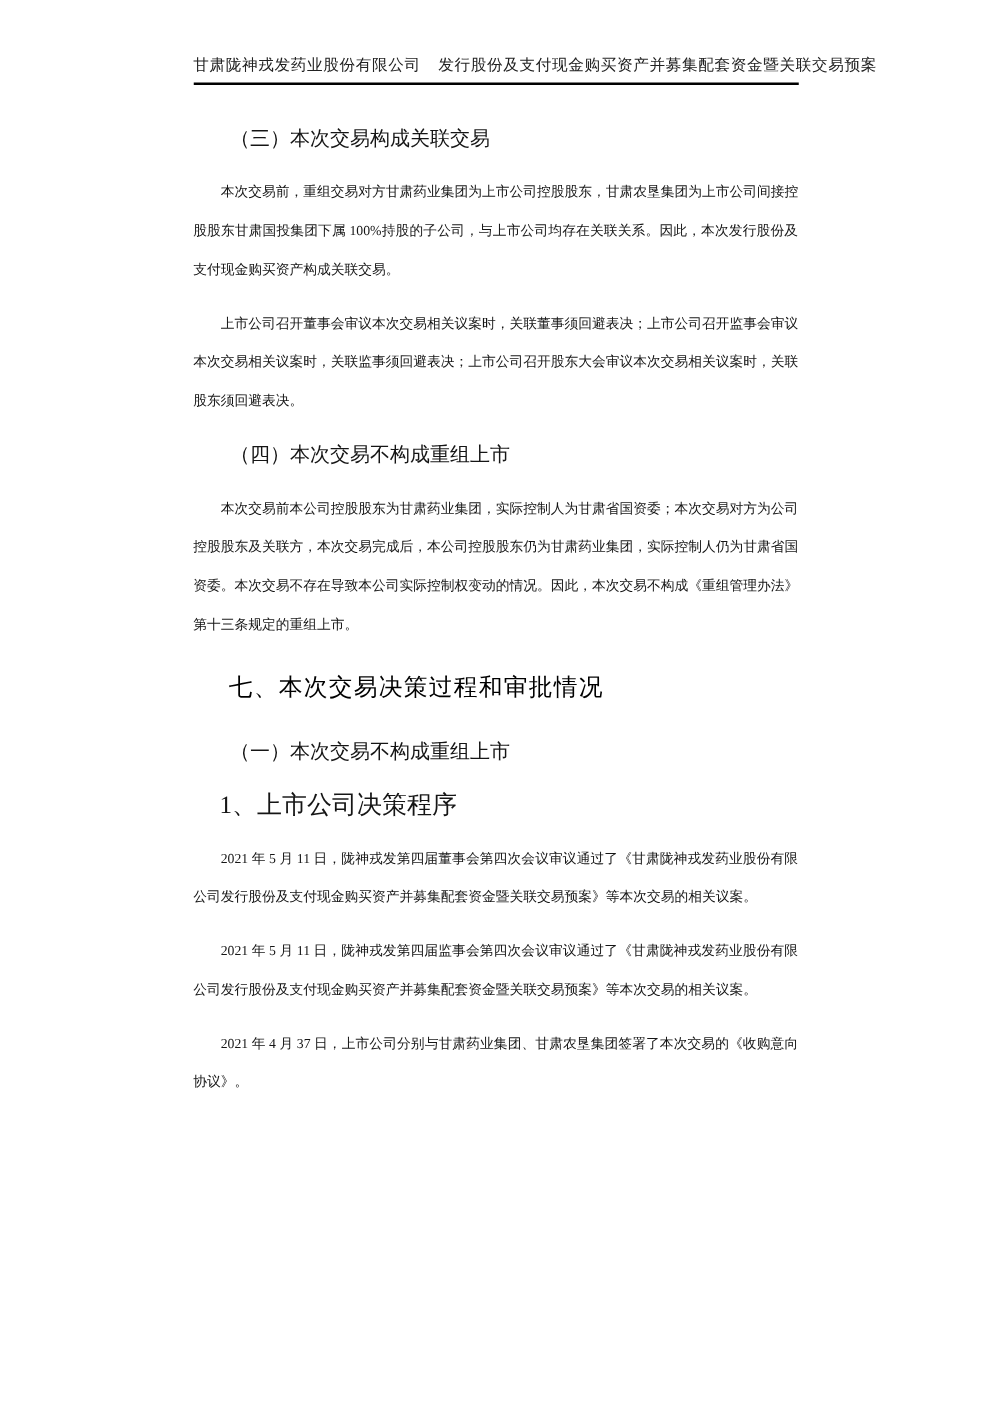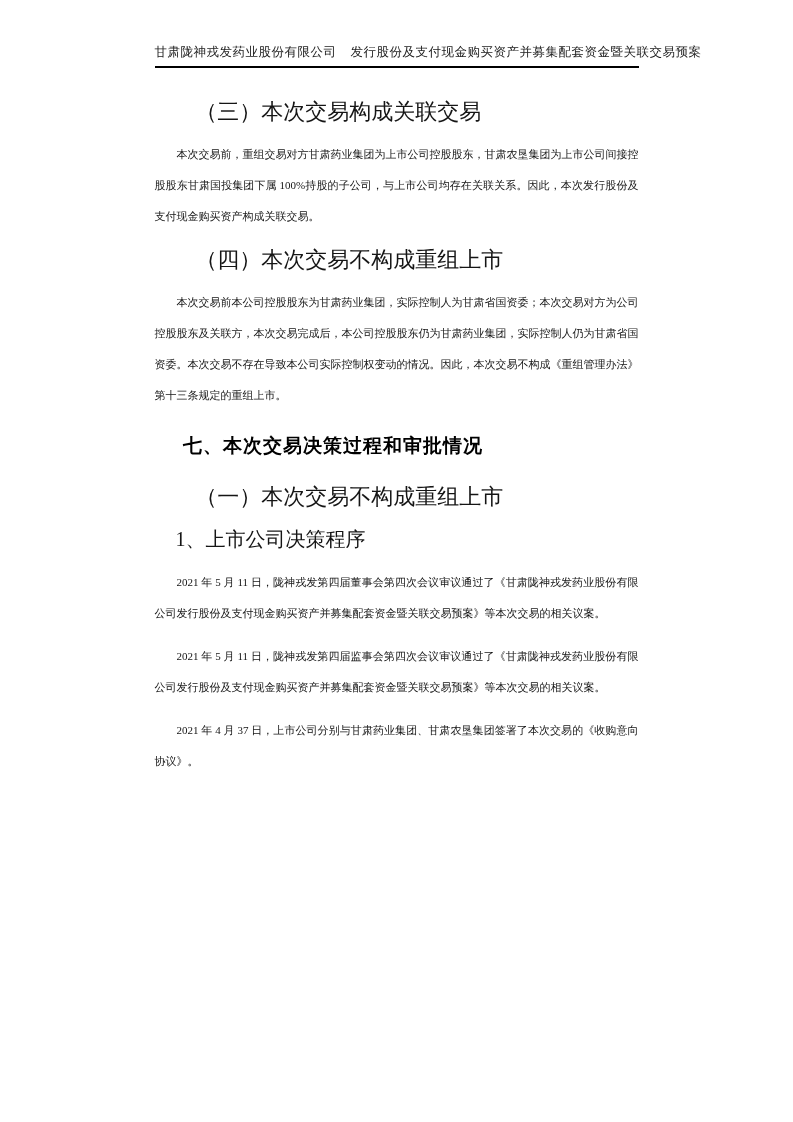--- a/index.html
+++ b/index.html
@@ -35,41 +35,41 @@
   p.body-para {
     font-size: 11px;
     line-height: 31px;
     margin: 12px 0;
     text-indent: 2em;
     text-align: justify;
     text-justify: inter-ideograph;
     color: #151515;
   }
   h3.sub-heading {
-    font-size: 22px;
+    font-size: 16px;
     line-height: 31px;
     font-weight: normal;
     margin: 12px 0;
     text-indent: 1.85em;
     color: #151515;
   }
   h3.sub-heading.first { margin-top: 28px; }
   h4.num-heading {
     font-size: 20px;
     line-height: 31px;
     font-weight: normal;
     margin: 12px 0;
     text-indent: 1.05em;
     color: #151515;
   }
   h2.section-heading {
     font-family: "Liberation Sans", "DejaVu Sans", sans-serif;
     font-size: 19px;
     line-height: 36px;
-    font-weight: bold;
+    font-weight: normal;
     margin: 17px 0;
     text-indent: 1.5em;
     color: #000000;
     letter-spacing: 1px;
   }
   .doc-footer {
     position: absolute;
     left: 0;
     right: 0;
     top: 1038px;
@@ -86,20 +86,21 @@
   <header class="doc-header">
     <span class="header-company">甘肃陇神戎发药业股份有限公司</span><span>发行股份及支付现金购买资产并募集配套资金暨关联交易预案</span>
   </header>
 
   <main class="doc-body">
 
     <h3 class="sub-heading first">（三）本次交易构成关联交易</h3>
 
     <p class="body-para">本次交易前，重组交易对方甘肃药业集团为上市公司控股股东，甘肃农垦集团为上市公司间接控股股东甘肃国投集团下属 100%持股的子公司，与上市公司均存在关联关系。因此，本次发行股份及支付现金购买资产构成关联交易。</p>
 
+    <p class="body-para">上市公司召开董事会审议本次交易相关议案时，关联董事须回避表决；上市公司召开监事会审议本次交易相关议案时，关联监事须回避表决；上市公司召开股东大会审议本次交易相关议案时，关联股东须回避表决。</p>
 
     <h3 class="sub-heading">（四）本次交易不构成重组上市</h3>
 
     <p class="body-para">本次交易前本公司控股股东为甘肃药业集团，实际控制人为甘肃省国资委；本次交易对方为公司控股股东及关联方，本次交易完成后，本公司控股股东仍为甘肃药业集团，实际控制人仍为甘肃省国资委。本次交易不存在导致本公司实际控制权变动的情况。因此，本次交易不构成《重组管理办法》第十三条规定的重组上市。</p>
 
     <h2 class="section-heading">七、本次交易决策过程和审批情况</h2>
 
     <h3 class="sub-heading">（一）本次交易不构成重组上市</h3>
 
     <h4 class="num-heading">1、上市公司决策程序</h4>

